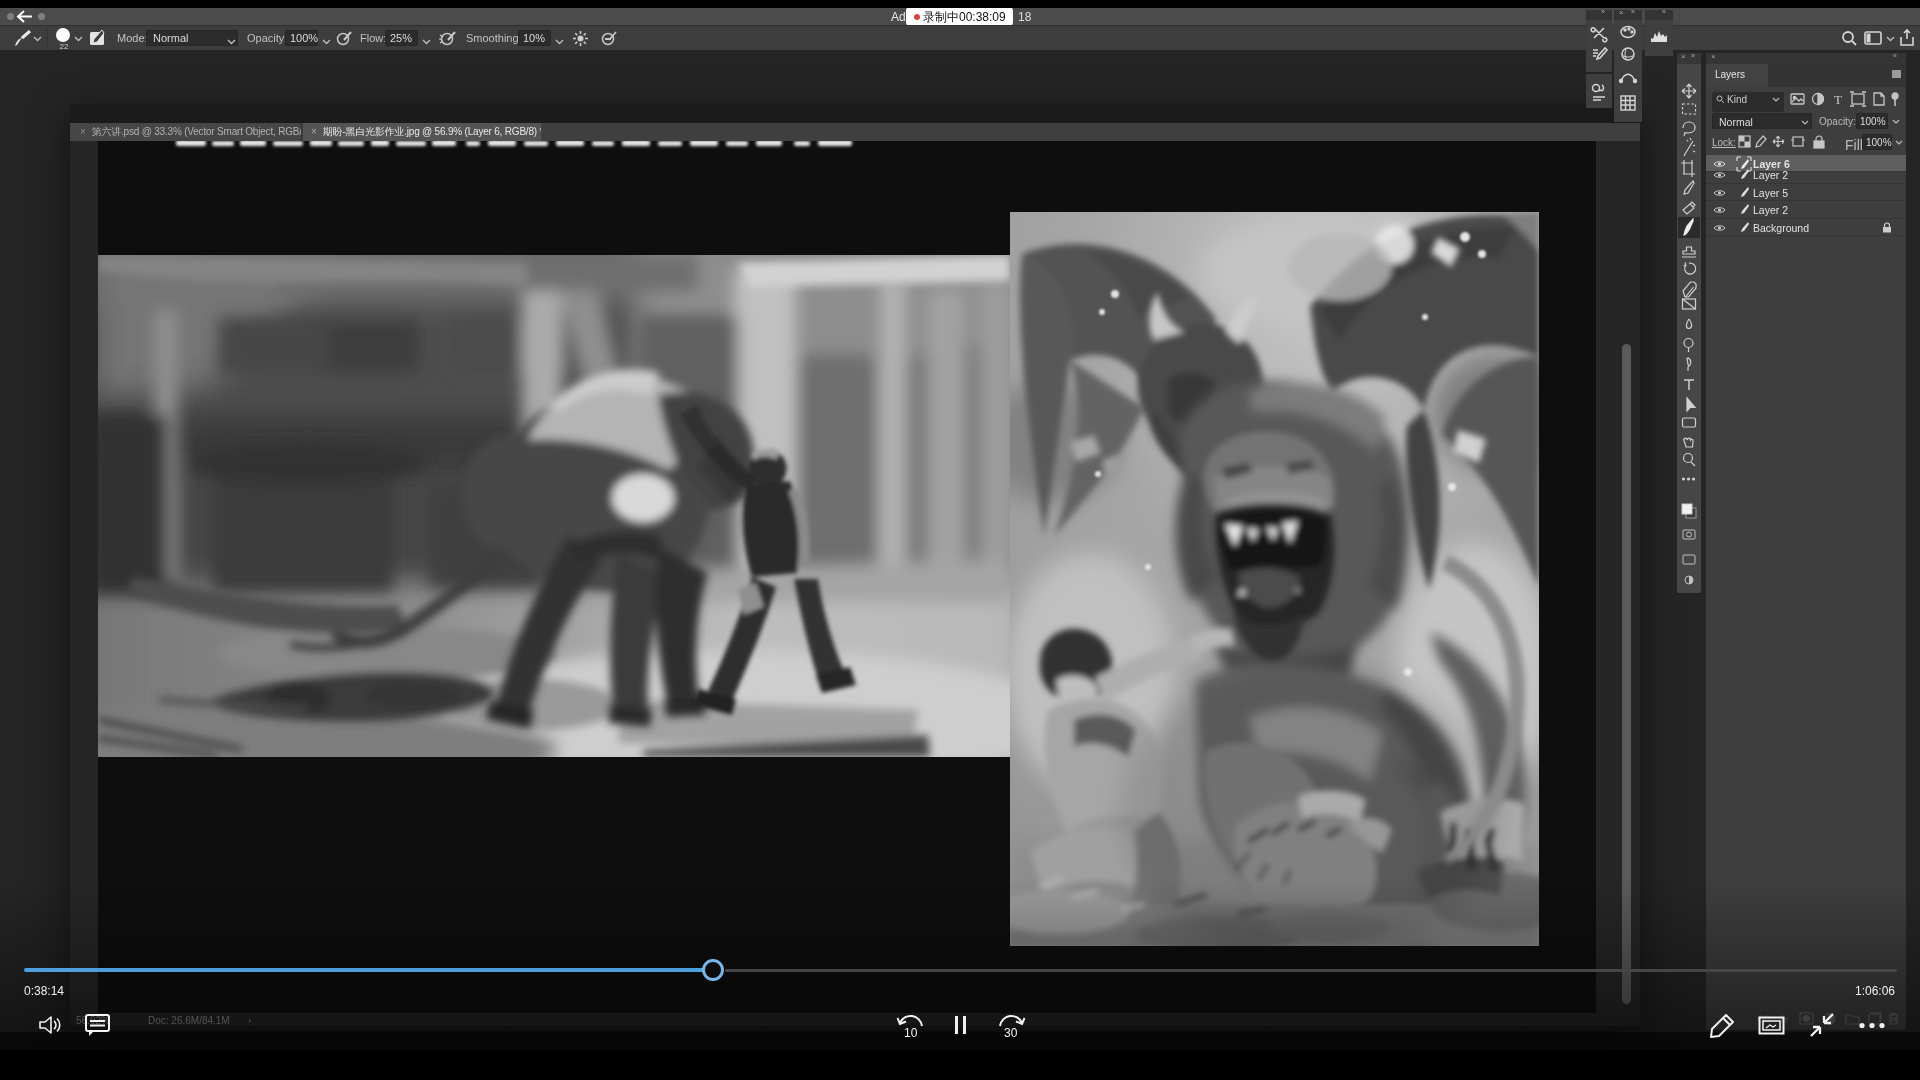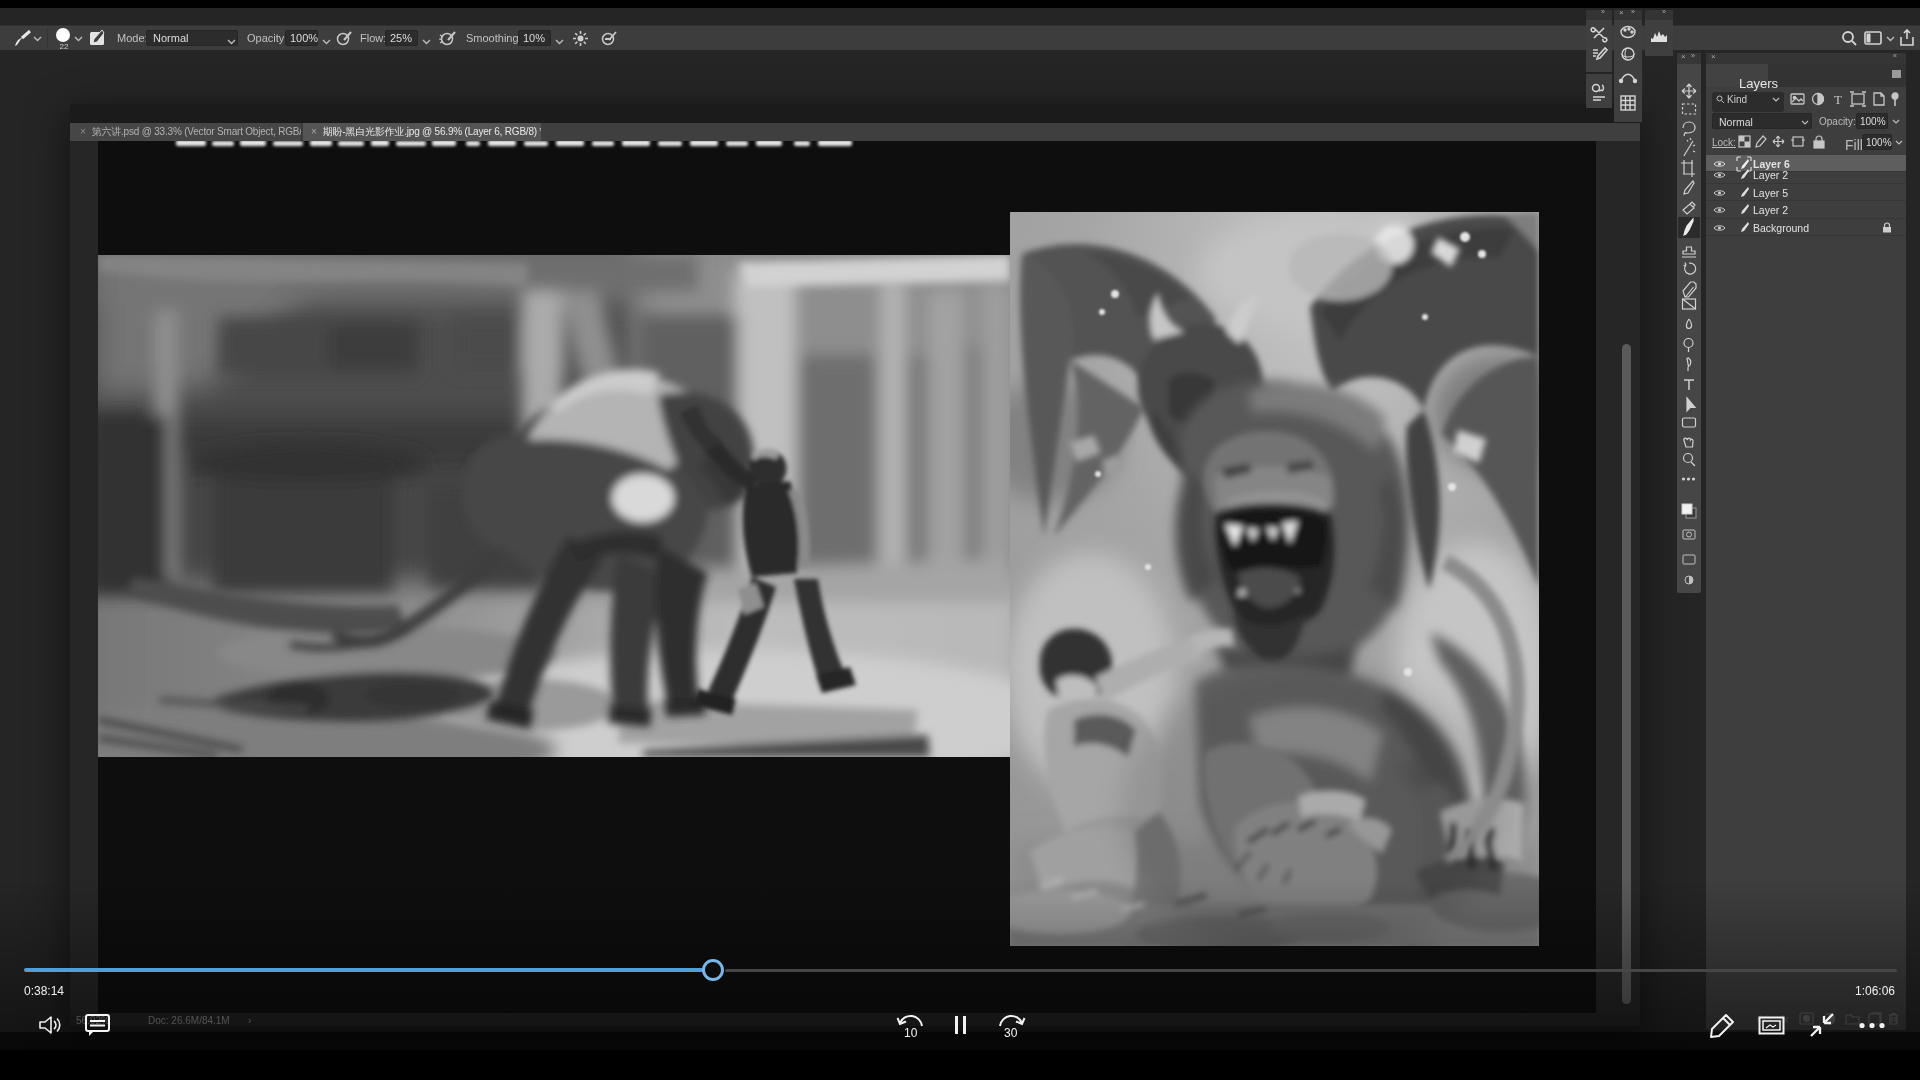--- a/index.html
+++ b/index.html
@@ -341,20 +341,33 @@
       <div class="tab" style="left:0; width:232px; background:#464646; border-right:1px solid #353535;"><span style="color:#8f8f8f; margin:0 6px 0 10px;">×</span>第六讲.psd @ 33.3% (Vector Smart Object, RGB/8)</div>
       <div class="tab" style="left:233px; width:238px; background:#545454; color:#e8e8e8;"><span style="color:#a8a8a8; margin:0 6px 0 8px;">×</span>期盼-黑白光影作业.jpg @ 56.9% (Layer 6, RGB/8) *</div>
     </div>
     <div id="statusbar">
       <span style="position:absolute; left:6px; top:2px;">56.92%</span>
       <span style="position:absolute; left:78px; top:2px;">Doc: 26.6M/84.1M</span>
       <span style="position:absolute; left:178px; top:2px;">›</span>
     </div>
   </div>
 
+  <div id="menubar">
+    <div class="abs" style="left:7px; top:5px; width:7px; height:7px; border-radius:50%; background:#7f7f7f;"></div>
+    <svg class="svgabs" style="left:16px; top:2px;" width="17" height="13" viewBox="0 0 17 13">
+      <path d="M8 1 L2 6.5 L8 12 M2 6.5 L16 6.5" stroke="#fff" stroke-width="2" fill="none"></path>
+    </svg>
+    <div class="abs" style="left:38px; top:5px; width:7px; height:7px; border-radius:50%; background:#7f7f7f;"></div>
+    <div class="abs" style="left:891px; top:2px; font-size:12px; color:#e8e8e8;">Ad</div>
+    <div class="abs" style="left:906px; top:-1px; width:107px; height:19px; background:#fff; border-radius:4px;">
+      <div class="abs" style="left:8px; top:7px; width:6px; height:6px; border-radius:50%; background:#d4443e;"></div>
+      <div class="abs" style="left:17px; top:2px; font-size:12px; color:#111; white-space:nowrap;">录制中00:38:09</div>
+    </div>
+    <div class="abs" style="left:1018px; top:2px; font-size:12px; color:#ddd;">18</div>
+  </div>
 
   <div id="optbar">
 
     <svg class="svgabs" style="left:12px; top:4px;" width="20" height="17" viewBox="0 0 20 17">
       <path d="M18 1 L9 9 L7 12 L5 15 L3 16 L4 13 L6 10 L9 8 Z" fill="#e8e8e8"></path>
       <path d="M18 1 L10 8" stroke="#e8e8e8" stroke-width="3"></path>
     </svg>
     <svg class="svgabs" style="left:33px; top:10px;" width="9" height="6" viewBox="0 0 9 6">
         <path d="M1 1 L4.5 4.5 L8 1" stroke="#bbb" stroke-width="1.4" fill="none"></path>
       </svg>
@@ -522,21 +535,21 @@
     </div>
   </div>
 
   <div id="layers" class="panel" style="left:1706px; top:45px; width:200px; height:977px; background:#3e3e3e; border-radius:2px;">
     <div class="phead" style="height:11px; background:#353535;">
       <span style="position:absolute; left:5px; top:-1px; color:#aaa; font-size:8px;">×</span>
       <span style="position:absolute; left:187px; top:-1px; color:#aaa; font-size:7px;">«</span>
     </div>
     <div class="abs" style="left:0; top:11px; width:200px; height:23px; background:#333333;"></div>
     <div class="abs" style="left:0; top:11px; width:62px; height:23px; background:#424242;"></div>
-    <div class="abs" style="left:9px; top:23px; font-size:13px; color:#e6e6e6;margin-left:24px;">Layers</div>
+    <div class="abs" style="left:9px; top:16px; font-size:10px; color:#e6e6e6;">Layers</div>
     <div class="abs" style="left:186px; top:17px; width:9px; height:8px; background:#9a9a9a;"></div>
 
     <div class="abs" style="left:6px; top:39px; width:72px; height:20px; background:#2c2c2c; border-radius:3px;">
       <svg class="svgabs" style="left:4px; top:3px;" width="9" height="9" viewBox="0 0 9 9">
           <circle cx="3.5" cy="3.5" r="2.5" stroke="#bbb" fill="none"></circle>
           <path d="M5.5 5.5 L8 8" stroke="#bbb"></path>
         </svg>
       <span style="position:absolute; left:15px; top:2px; font-size:10px; color:#ccc;">Kind</span>
       <svg class="svgabs" style="left:60px; top:5px;" width="8" height="5" viewBox="0 0 8 5">
           <path d="M1 1 L4 4 L7 1" stroke="#bbb" stroke-width="1.2" fill="none"></path>

